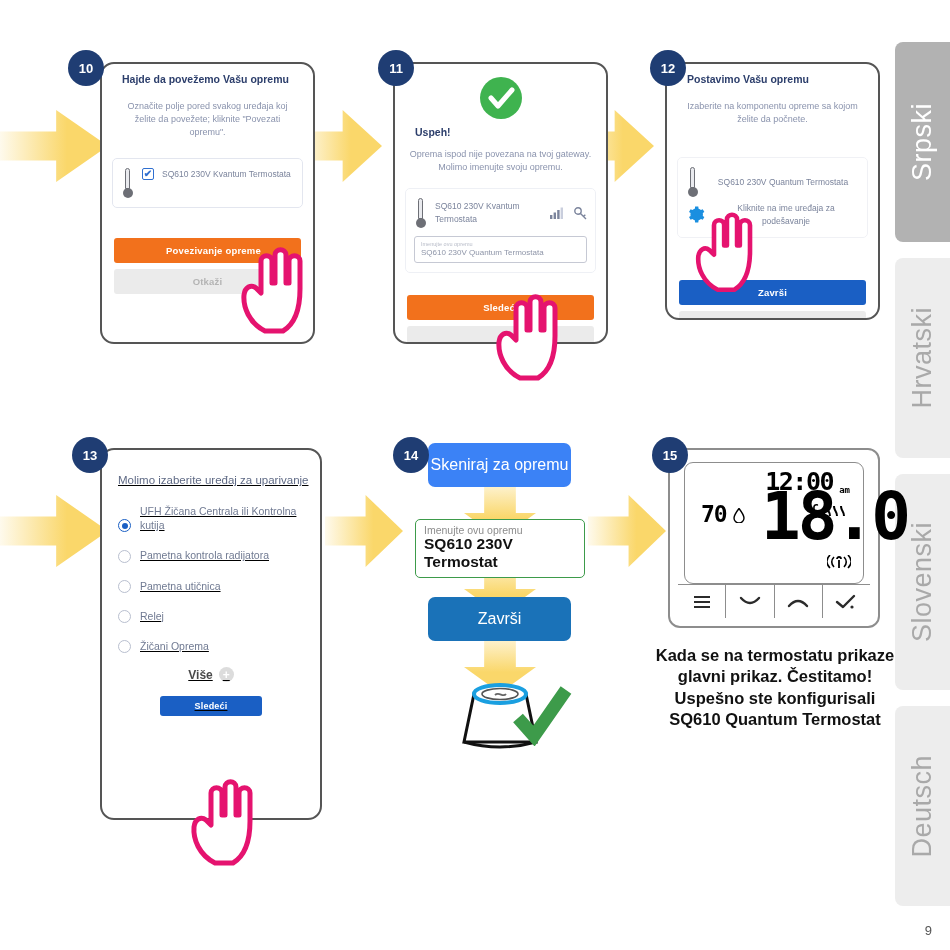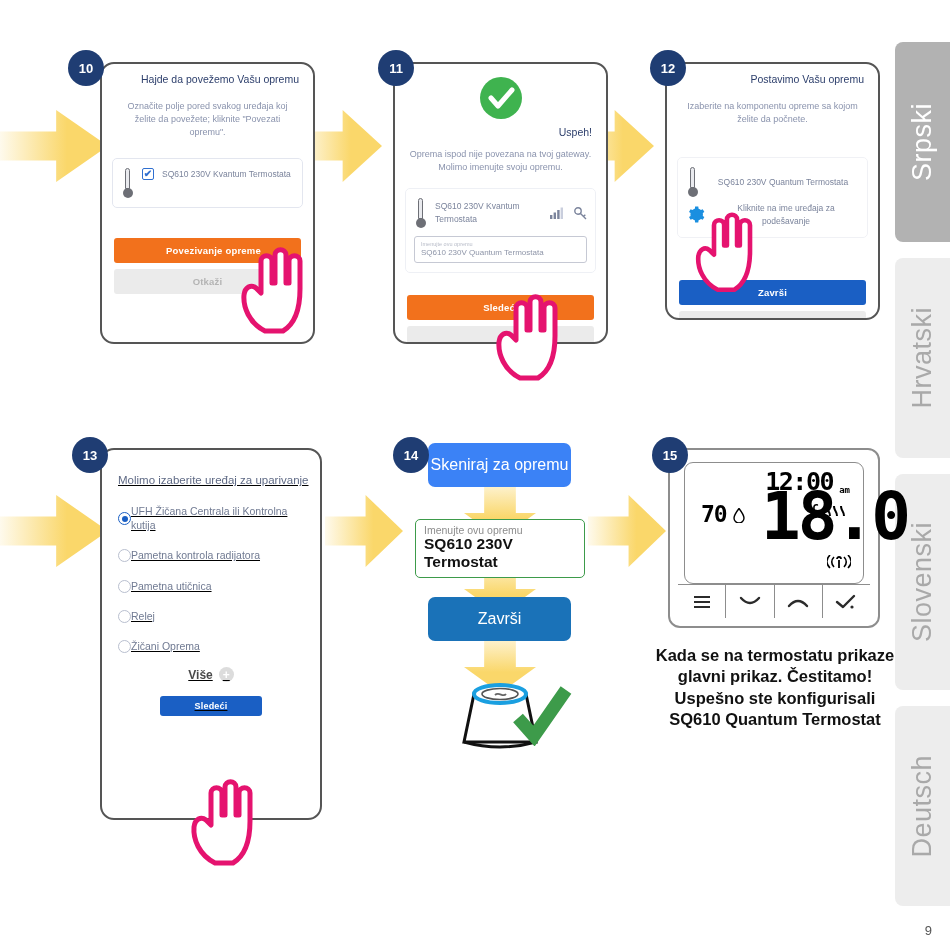--- a/index.html
+++ b/index.html
@@ -49,22 +49,22 @@
     clip-path: polygon(28% 0%, 72% 0%, 72% 50%, 100% 50%, 50% 100%, 0% 50%, 28% 50%);
   }
 
   
   .phone {
     position: absolute; background: #fff;
     border: 2px solid #555; border-radius: 14px;
     overflow: hidden; z-index: 10;
   }
   .ph-title {
-    text-align: right; font-size: 10.5px; font-weight: normal;
-    color: #2c3e6b; padding: 9px 14px 8px;
+    text-align: left; font-size: 10.5px; font-weight: bold;
+    color: #2c3e6b; padding: 9px 20px 8px;
   }
   .ph-sub {
     text-align: center; font-size: 9px; color: #8a93ad;
     line-height: 1.45; padding: 7px 14px 9px;
   }
   .card {
     margin: 5px 10px; border: 1px solid #e3e6ef; border-radius: 5px;
     background: #fff; padding: 9px 8px;
   }
   .dev-row { display: flex; align-items: flex-start; gap: 8px; }
@@ -99,21 +99,21 @@
 
   
   .cbox {
     width: 12px; height: 12px; border: 1.4px solid #2f6fd0; border-radius: 2px;
     flex: none; display: flex; align-items: center; justify-content: center;
     color: #2f6fd0; font-size: 10px; font-weight: bold; line-height: 1;
   }
 
   
   .radio-row {
-    display: flex; align-items: center; gap: 0;
+    display: flex; align-items: flex-end; gap: 9px;
     padding: 8px 0 8px 16px;
   }
   .radio {
     width: 13px; height: 13px; border-radius: 50%;
     border: 1.5px solid #b9bfcf; flex: none; margin-top: 1px;
     display: flex; align-items: center; justify-content: center;
   }
   .radio.on { border-color: #1a5fc4; }
   .radio.on::after {
     content: ""; width: 6px; height: 6px; border-radius: 50%; background: #1a5fc4;

